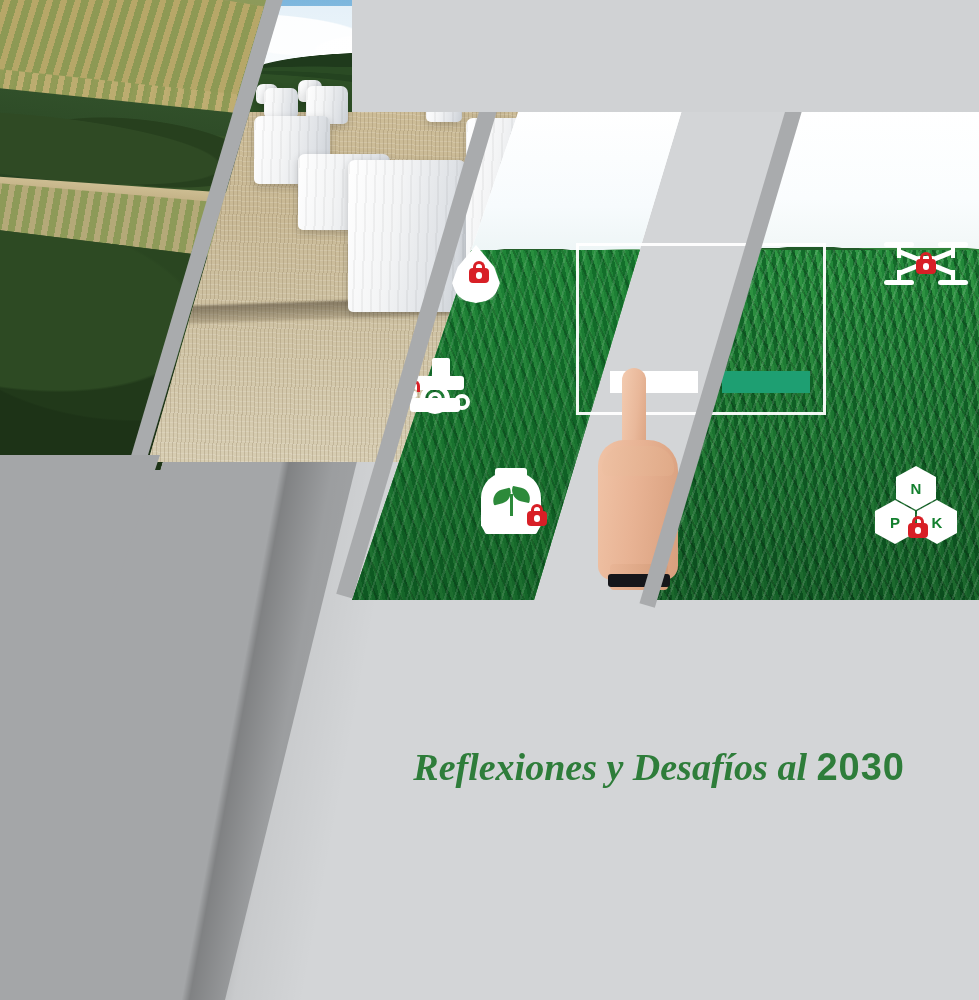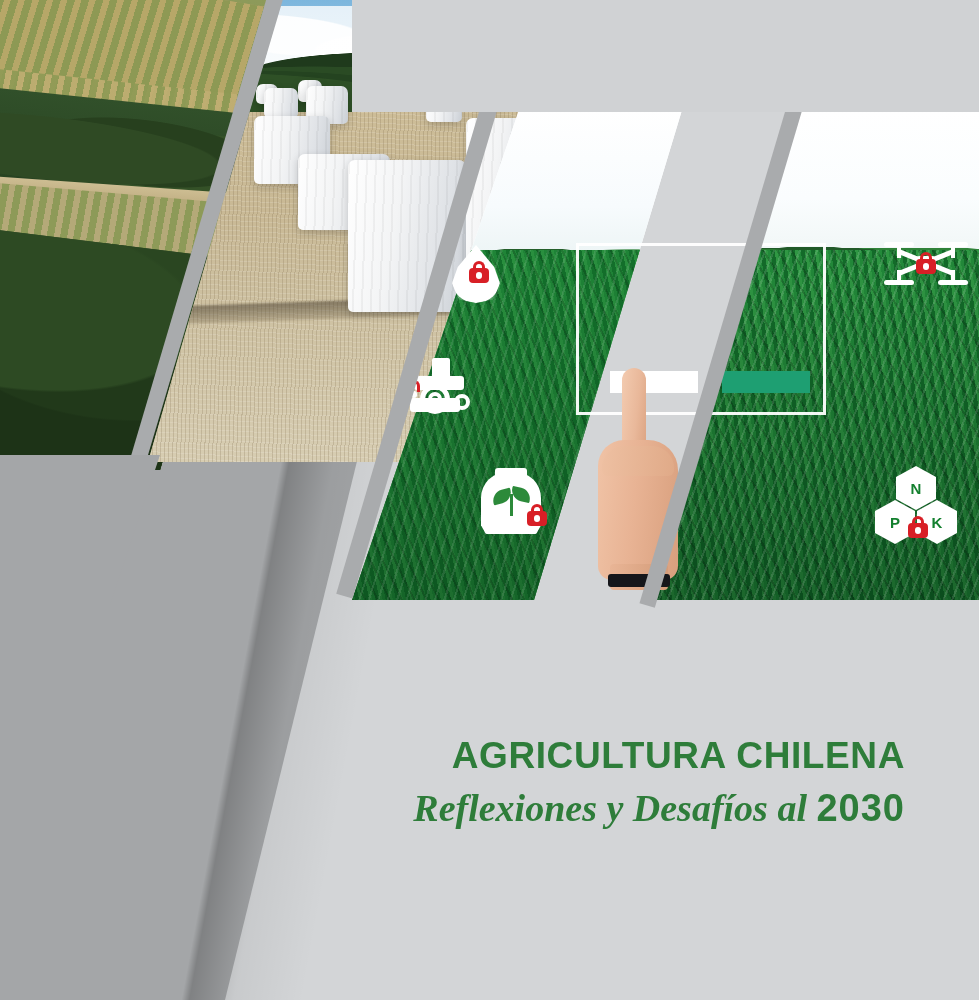--- a/index.html
+++ b/index.html
@@ -549,17 +549,16 @@
 
     <div class="sep sep-1"></div>
     <div class="sep sep-2"></div>
     <div class="sep sep-3"></div>
     <div class="top-right-band"></div>
     <div class="tech-top-band"></div>
     <div class="mask mask-left-bottom"></div>
   </div>
 
   <div class="title-block">
-    <h1 class="t-main">AGRICULTURA CHILENA</h1>
     <div class="t-sub"><span>Reflexiones y Desafíos al </span><span class="t-year">2030</span></div>
   </div>
 
 </div>
 
 </body></html>

